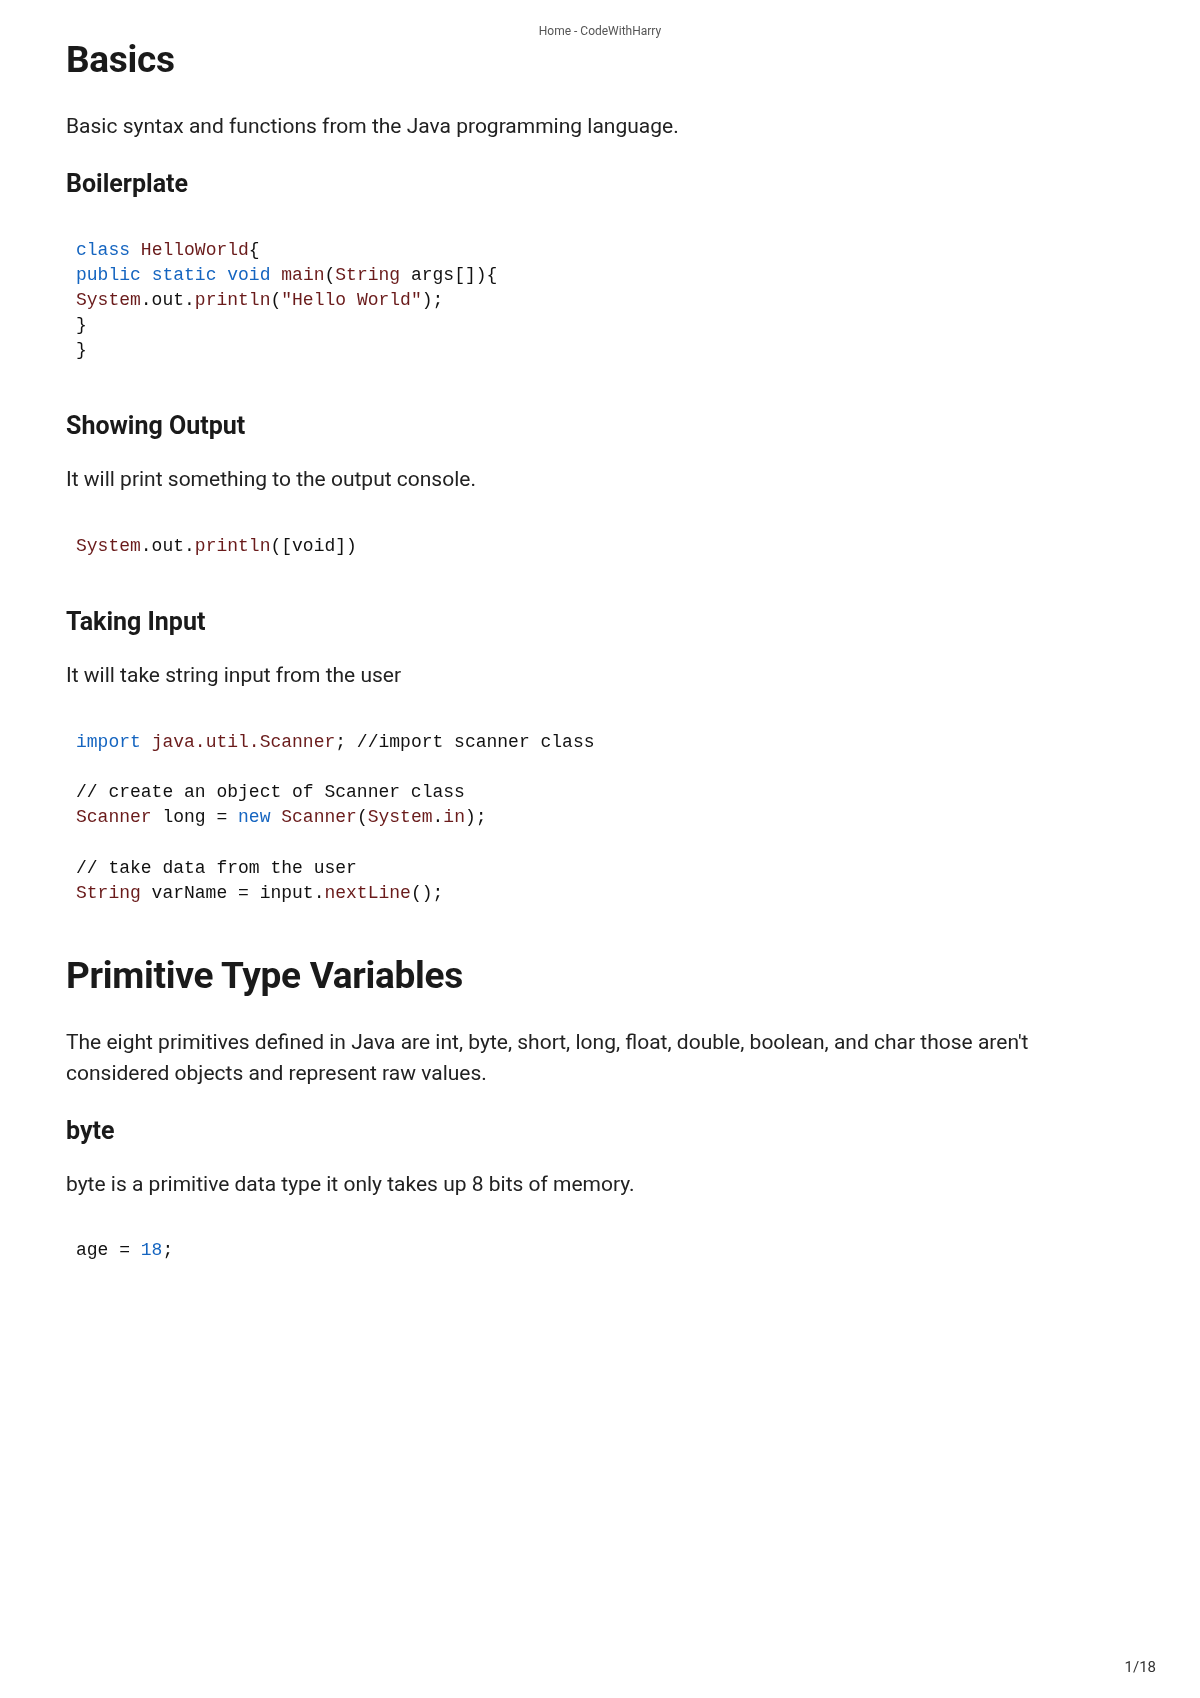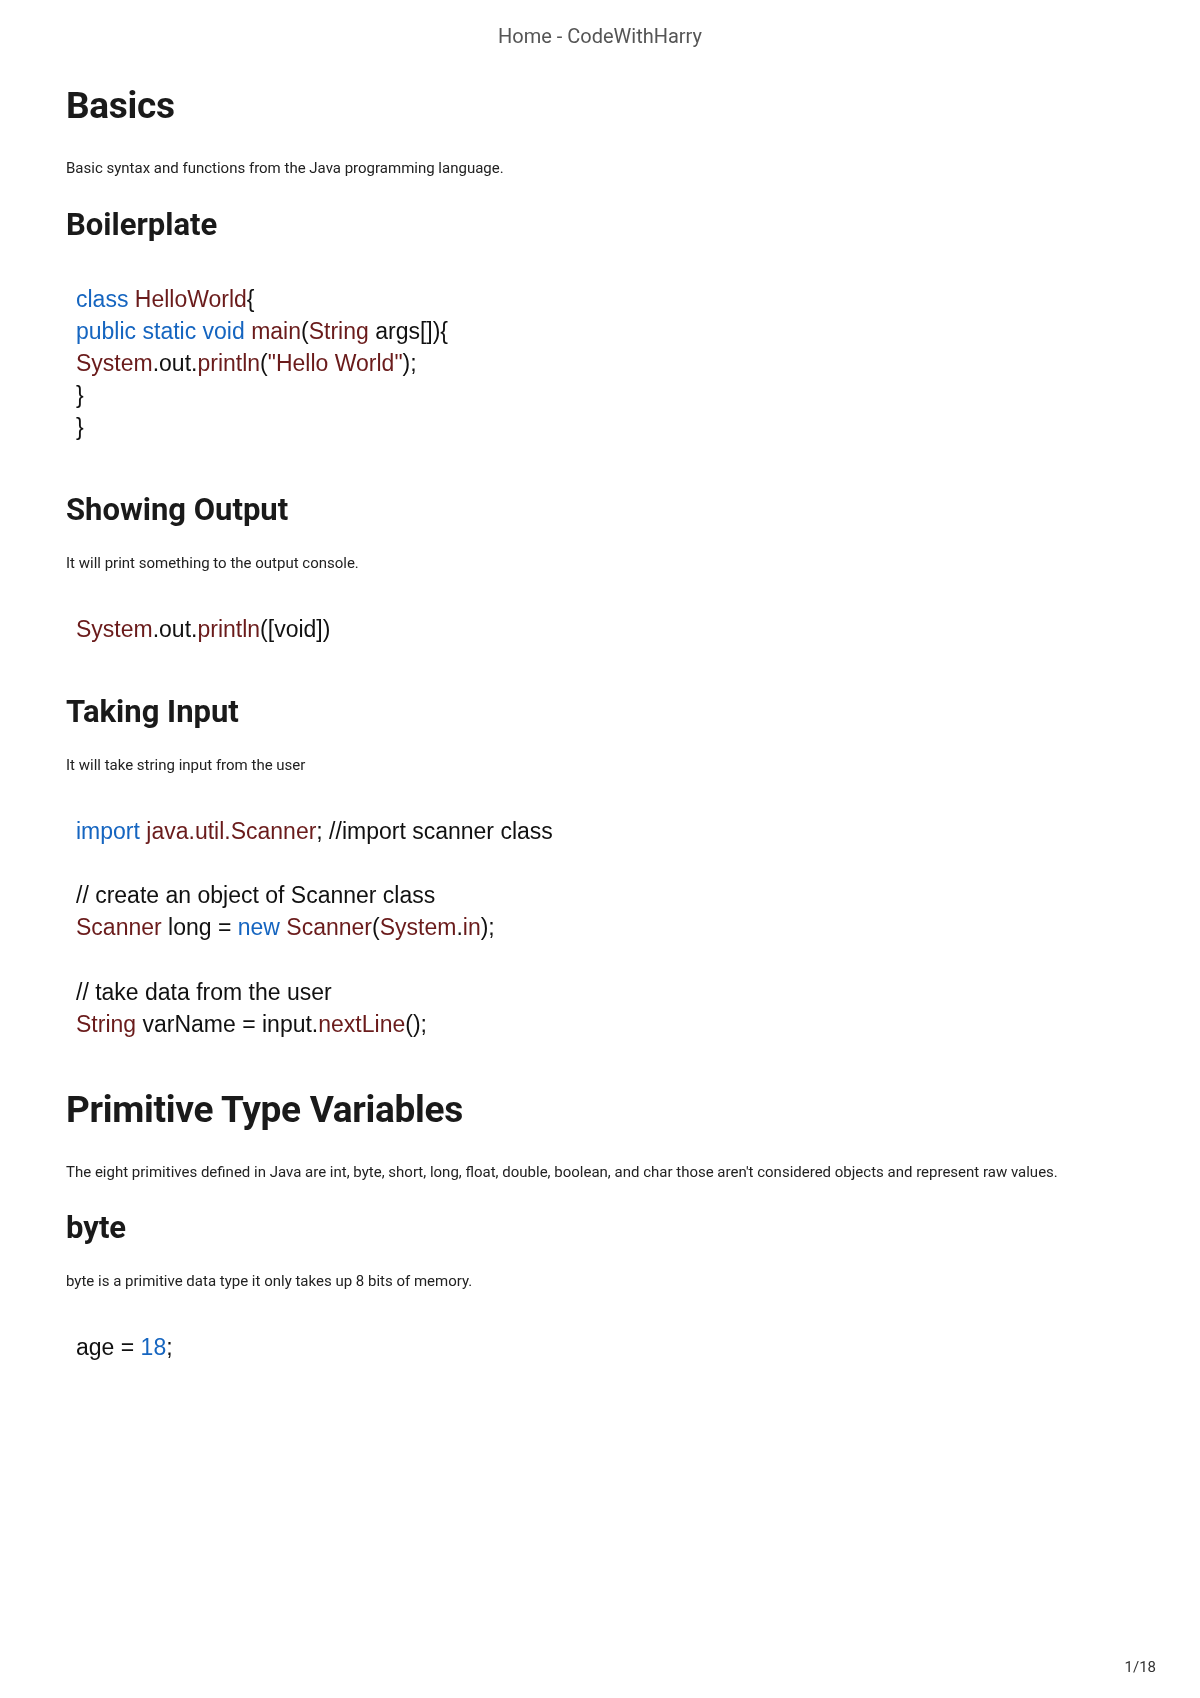--- a/index.html
+++ b/index.html
@@ -6,45 +6,44 @@
   html, body { width: 1200px; background: #fff; }
   body {
     font-family: "Segoe UI", -apple-system, BlinkMacSystemFont, Roboto, "Helvetica Neue", Arial, sans-serif;
     color: #1a1a1a;
     padding: 24px 66px 40px 66px;
     position: relative;
     min-height: 1698px;
   }
   .header-title {
     text-align: center;
-    font-size: 20px;
+    font-size: 12px;
     color: #555;
-    margin-bottom: 36px;
   }
   h1 {
     font-size: 37px;
     font-weight: 700;
     margin-bottom: 30px;
     letter-spacing: -0.3px;
   }
   h2 {
-    font-size: 31px;
+    font-size: 25px;
     font-weight: 700;
     margin-top: 26px;
     margin-bottom: 24px;
   }
   p {
-    font-size: 15px;
+    font-size: 21px;
     line-height: 1.5;
     color: #222;
     margin-bottom: 22px;
   }
   pre {
-    font-family: Liberation Sans, sans-serif;
-    font-size: 23px;
+    font-family: Liberation Mono, monospace;
+    font-size: 18px;
     line-height: 1.4;
     padding: 16px 10px 16px 10px;
     margin-bottom: 32px;
     white-space: pre;
     color: #111;
   }
   .tok-kw   { color: #1565c0; }  
   .tok-type { color: #6a1b1b; }  
   .tok-fn   { color: #6a1b1b; }  
   .tok-str  { color: #6a1b1b; }  

